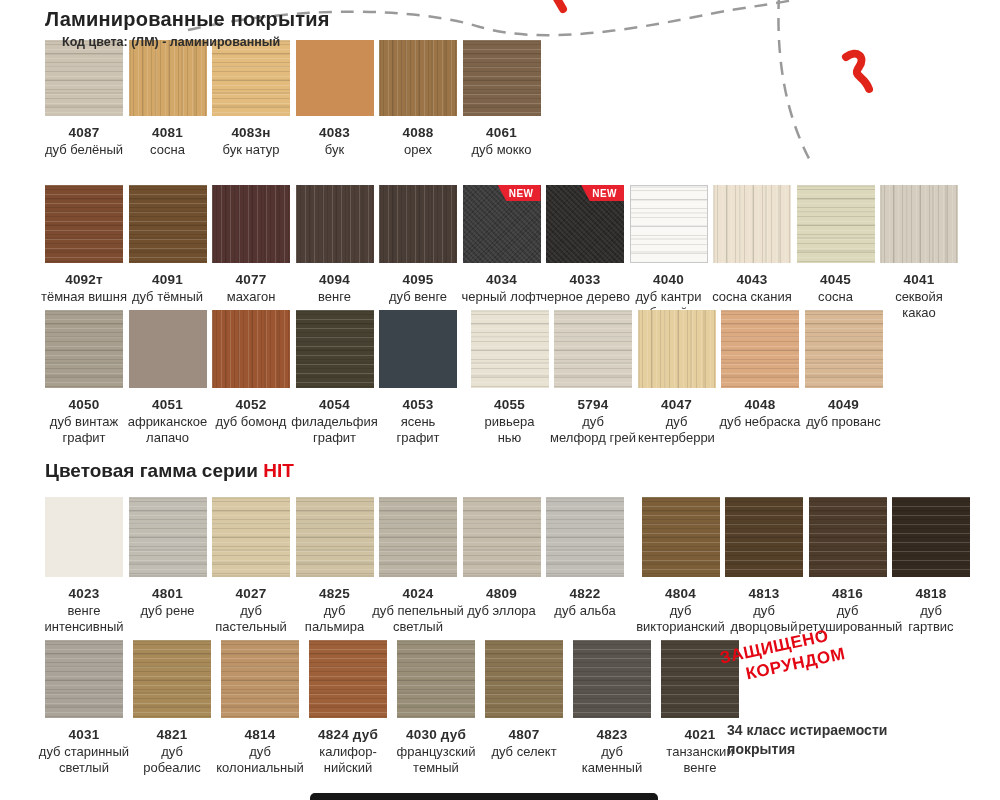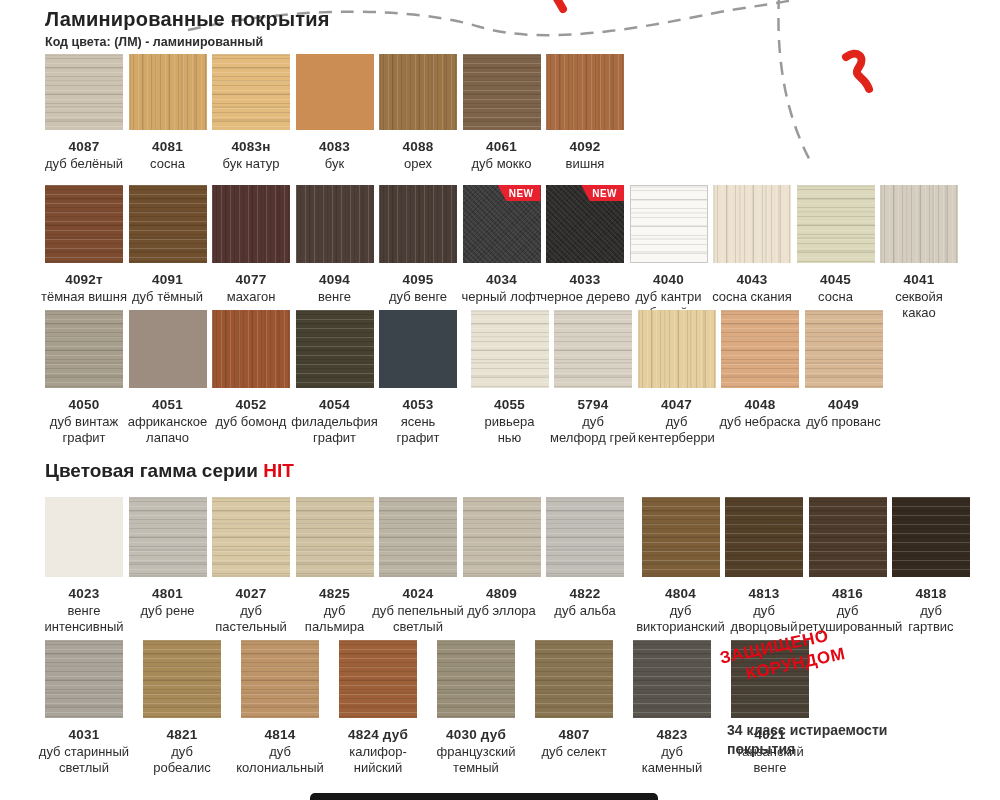--- a/index.html
+++ b/index.html
@@ -1,25 +1,25 @@
 <!DOCTYPE html>
 <html><head>
 <meta charset="utf-8">
 <style>
   html,body{margin:0;padding:0;background:#fff;}
   .page{position:relative;width:1000px;height:800px;background:#fff;overflow:hidden;
         font-family:"Liberation Sans",sans-serif;color:#2d2d2d;}
   .deco{position:absolute;inset:0;width:1000px;height:800px;z-index:0;pointer-events:none;}
   h1.sec-title{position:absolute;left:45px;top:8px;margin:0;font-size:20px;font-weight:700;
         color:#222;letter-spacing:.2px;z-index:2;}
-  .subtitle{position:absolute;left:45px;top:35px;font-size:12.5px;font-weight:700;color:#2d2d2d;z-index:2;}
+  .subtitle{position:absolute;left:62px;top:35px;font-size:12.5px;font-weight:700;color:#2d2d2d;z-index:2;}
   h2.sec-title{position:absolute;left:45px;top:460px;margin:0;font-size:19px;font-weight:700;color:#222;z-index:2;}
   h2 .accent{color:#e30613;text-align:center;}
   .row{position:absolute;left:45px;display:flex;gap:5.5px;align-items:flex-start;z-index:1;}
-  .row1{top:54px;} .row2{top:185px;} .row3{top:310px;} .row4{top:497px;} .row5{top:640px;gap:20px;}
+  .row1{top:40px;} .row2{top:185px;} .row3{top:310px;} .row4{top:497px;} .row5{top:640px;gap:10px;}
   .row3 .cell:nth-child(6){margin-left:8px;}
   .row4 .cell:nth-child(8){margin-left:12px;}
   .cell{flex:0 0 78px;width:78px;text-align:center;}
   .swatch{position:relative;width:78px;height:78px;overflow:hidden;box-sizing:border-box;}
   .row1 .swatch{height:76px;} .row4 .swatch{height:80px;}
   .swatch.bordered{border:1px solid #c8c8c8;}
   .swatch::after{content:"";position:absolute;inset:0;}
   .grain-h::after{background-image:
       repeating-linear-gradient(to bottom, rgba(255,255,255,.16) 0 1px, rgba(0,0,0,0) 1px 4px, rgba(0,0,0,.10) 4px 5px, rgba(0,0,0,0) 5px 9px),
       repeating-linear-gradient(to bottom, rgba(0,0,0,.06) 0 2px, rgba(0,0,0,0) 2px 13px);}
@@ -82,25 +82,20 @@
       <div class="cell">
         <div class="swatch grain-v" style="background: rgb(154, 116, 71);"></div>
         <div class="code">4088</div>
         <div class="name">орех</div>
       </div>
       <div class="cell">
         <div class="swatch grain-h" style="background: rgb(125, 99, 73);"></div>
         <div class="code">4061</div>
         <div class="name">дуб мокко</div>
       </div>
-      <div class="cell">
-        <div class="swatch grain-v" style="background: rgb(169, 107, 65);"></div>
-        <div class="code">4092</div>
-        <div class="name">вишня</div>
-      </div>
     </div>
   <div class="row row2">
       <div class="cell">
         <div class="swatch grain-h" style="background: rgb(125, 75, 47);"></div>
         <div class="code">4092т</div>
         <div class="name">тёмная вишня</div>
       </div>
       <div class="cell">
         <div class="swatch grain-h" style="background: rgb(111, 79, 45);"></div>
         <div class="code">4091</div>

